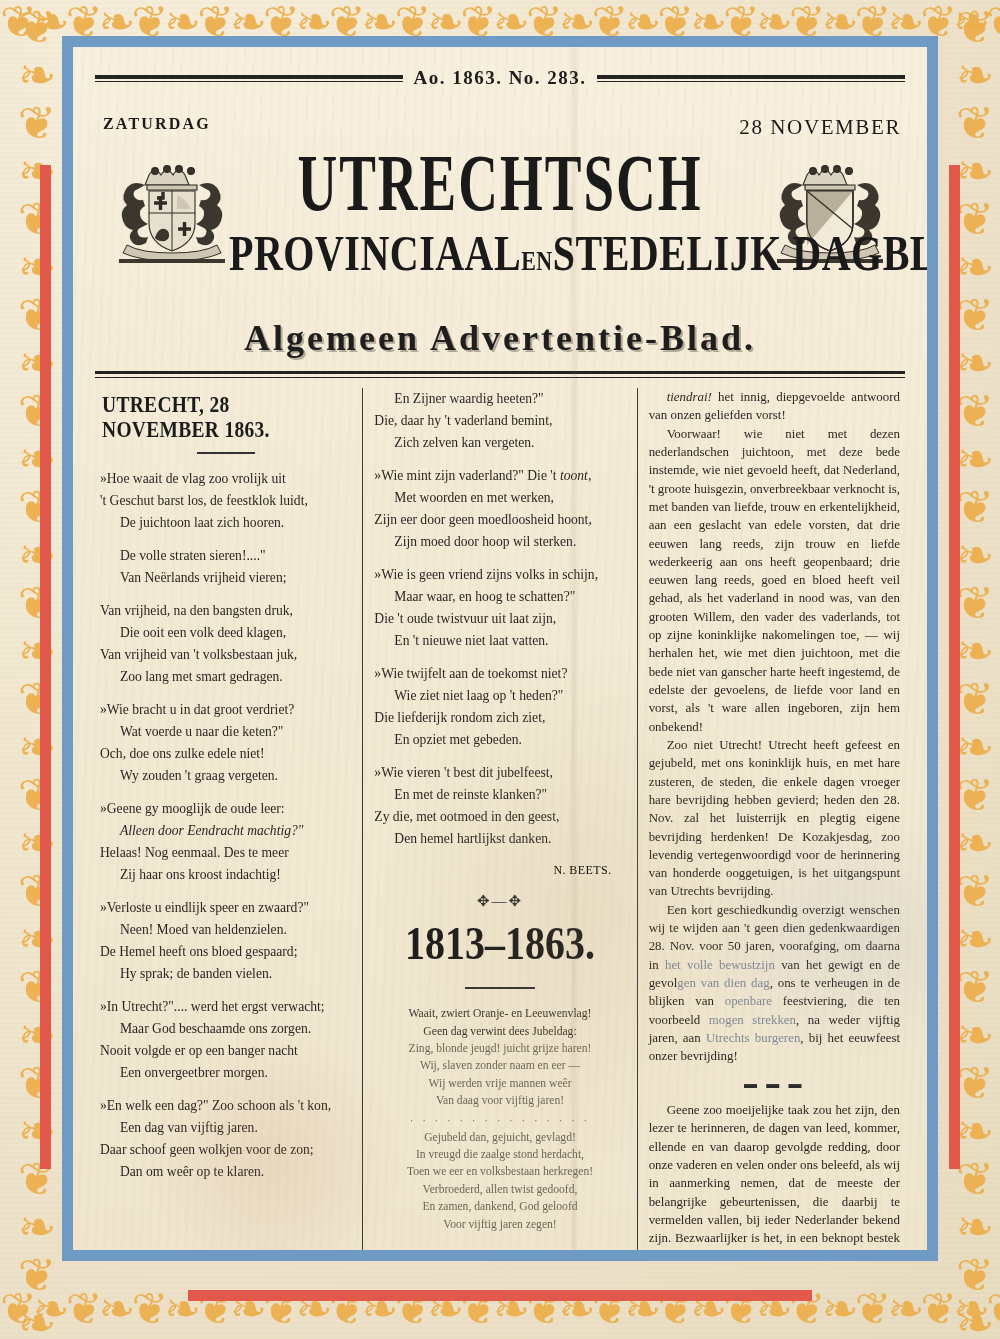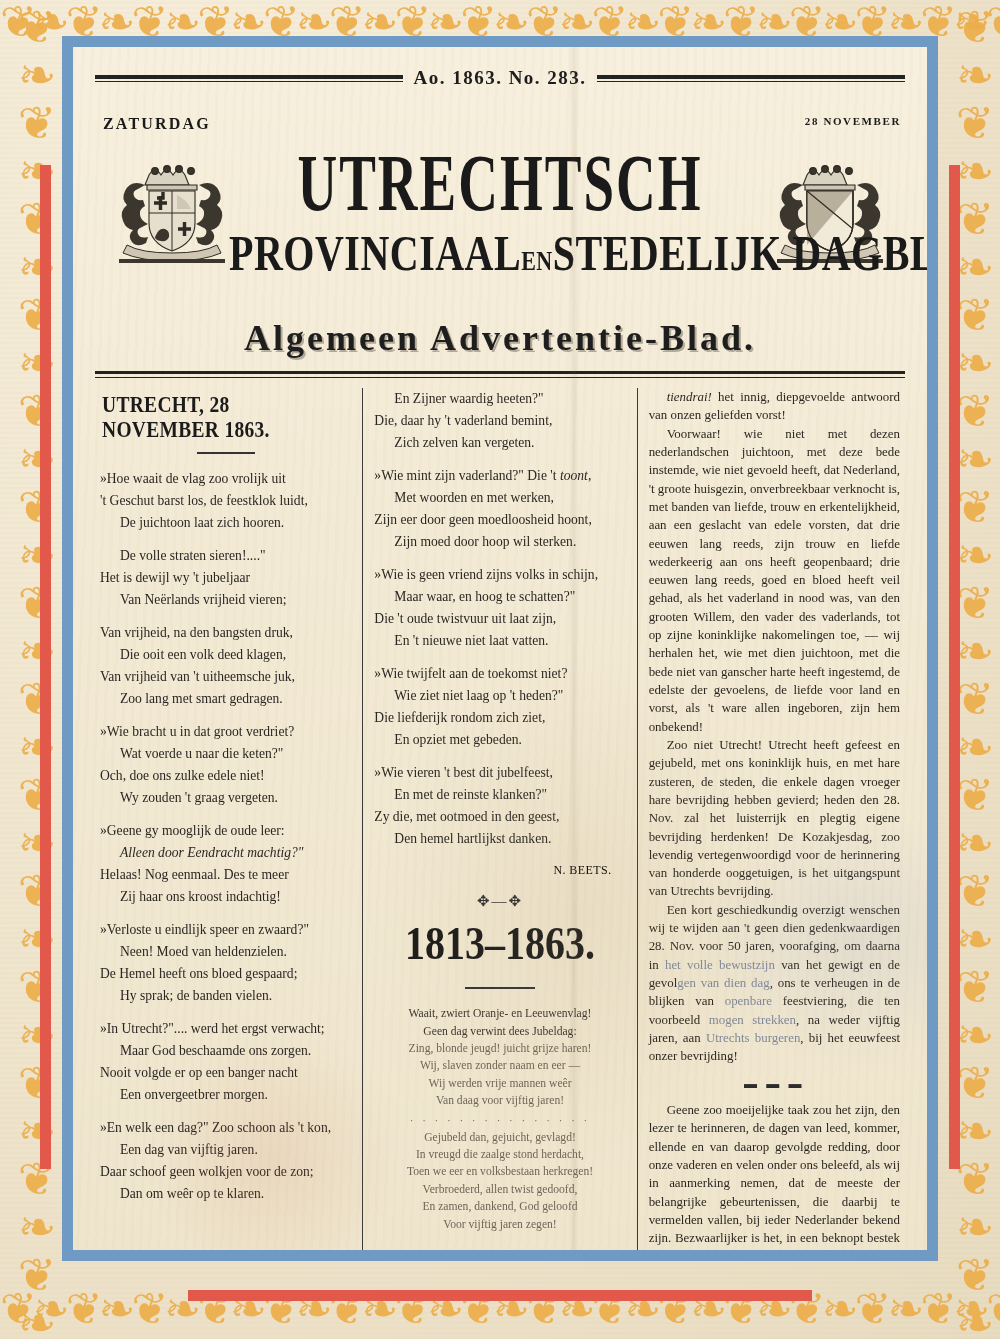--- a/index.html
+++ b/index.html
@@ -51,21 +51,21 @@
   
   .rule-row{display:flex;align-items:center;gap:10px;margin:20px 6px 0 6px;}
   .rule-row .bar{flex:1;height:0;border-top:4px solid #232323;border-bottom:1px solid #232323;
       padding-bottom:2px;}
   .issue-line{font-family:"Liberation Serif", serif;font-weight:bold;font-size:19px;
       letter-spacing:1.5px;white-space:nowrap;color:#1d1d1d;}
 
   .head-row{position:relative;height:190px;margin-top:4px;}
   .dayleft{position:absolute;left:14px;top:22px;font-weight:bold;font-size:16px;
       letter-spacing:2.2px;color:#1b1b1b;font-family:"Liberation Serif",serif;}
-  .dayright{position:absolute;right:10px;top:22px;font-weight:bold;font-size:11px;
+  .dayright{position:absolute;right:10px;top:22px;font-weight:normal;font-size:21px;
       letter-spacing:1.6px;color:#1b1b1b;font-family:"Liberation Serif",serif;}
 
   .arms{position:absolute;top:48px;width:150px;height:122px;}
   .arms.left{left:8px;} .arms.right{right:6px;}
 
   .title-main{position:absolute;left:0;right:0;top:44px;text-align:center;
       font-family:"Liberation Serif",serif;font-weight:bold;font-size:55px;
       letter-spacing:2px;color:#1a1a1a;
       transform:scaleY(1.45);transform-origin:center top;}
   .title-sub{position:absolute;left:140px;right:140px;top:130px;text-align:center;
@@ -224,27 +224,26 @@
           <div class="colhead">UTRECHT, 28 NOVEMBER 1863.</div>
           <div class="short-rule"></div>
           <div class="poem" id="c1poem">
               <div class="stanza">
                 <div class="l">»Hoe waait de vlag zoo vrolijk uit</div>
                 <div class="l">'t Geschut barst los, de feestklok luidt,</div>
                 <div class="l ind">De juichtoon laat zich hooren.</div>
               </div>
               <div class="stanza">
                 <div class="l ind">De volle straten sieren!...."</div>
-                <div class="l">Het is dewijl wy 't jubeljaar</div>
                 <div class="l ind">Van Neërlands vrijheid vieren;</div>
               </div>
               <div class="stanza">
                 <div class="l">Van vrijheid, na den bangsten druk,</div>
                 <div class="l ind">Die ooit een volk deed klagen,</div>
-                <div class="l">Van vrijheid van 't uitheemsche juk,</div>
+                <div class="l">Van vrijheid van 't volksbestaan juk,</div>
                 <div class="l ind">Zoo lang met smart gedragen.</div>
               </div>
               <div class="stanza">
                 <div class="l">»Wie bracht u in dat groot verdriet?</div>
                 <div class="l ind">Wat voerde u naar die keten?"</div>
                 <div class="l">Och, doe ons zulke edele niet!</div>
                 <div class="l ind">Wy zouden 't graag vergeten.</div>
               </div>
               <div class="stanza">
                 <div class="l">»Geene gy mooglijk de oude leer:</div>

